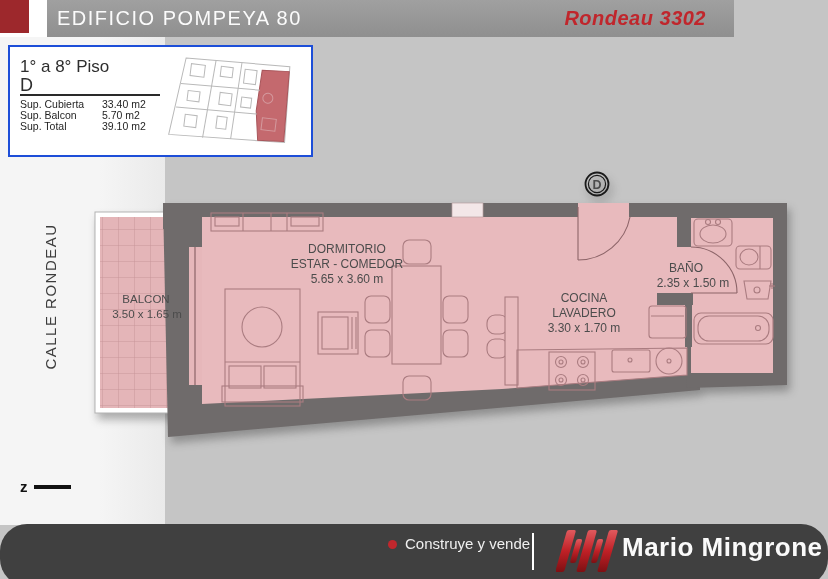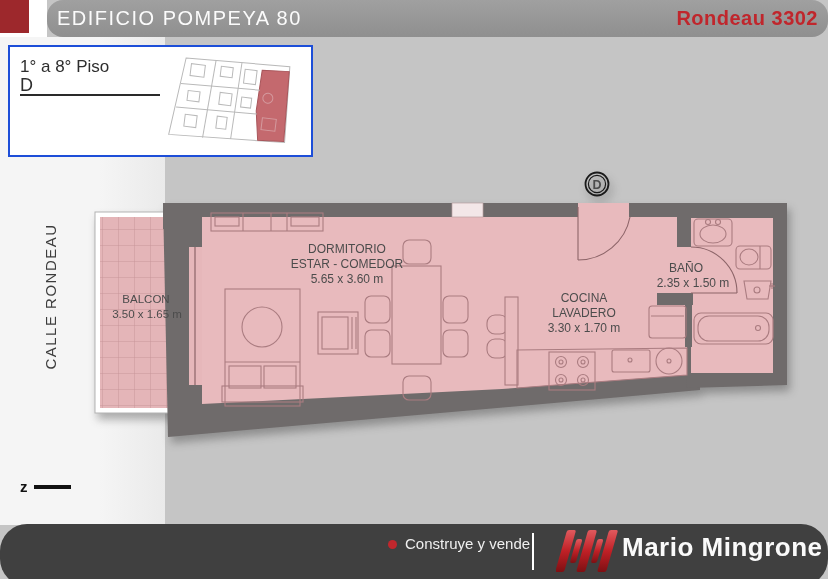--- a/index.html
+++ b/index.html
@@ -4,31 +4,30 @@
 <style>
   html,body{margin:0;padding:0;}
   body{
     width:828px;height:579px;position:relative;overflow:hidden;
     background:#c5c5c5;font-family:"Liberation Sans",sans-serif;
   }
   
   .topbar-whitegap{position:absolute;left:0;top:0;width:47px;height:37px;background:#ffffff;}
   .red-square{position:absolute;left:0;top:0;width:29px;height:33px;background:#9d282c;}
   .topbar{
-    position:absolute;left:47px;top:0;width:781px;height:37px;
+    position:absolute;left:47px;top:0;width:687px;height:37px;
     background:linear-gradient(#a0a0a0,#8f8f8f);
-    border-radius:16px;
   }
   .building-title{
     position:absolute;left:10px;top:0;line-height:37px;
     color:#fbfbfb;font-size:20px;letter-spacing:1.5px;
   }
   .unit-title{
-    position:absolute;right:10px;top:0;line-height:37px;
-    color:#c0262c;font-size:20px;font-weight:bold;letter-spacing:.5px;
+    position:absolute;right:28px;top:0;line-height:37px;
+    color:#c0262c;font-size:20px;font-weight:bold;font-style:italic;letter-spacing:.5px;
   }
   
   .left-panel{
     position:absolute;left:0;top:37px;width:165px;height:488px;
     background:linear-gradient(90deg,#f5f5f5 60%,#eaeaea);
   }
   
   .info-box{
     position:absolute;left:8px;top:45px;width:305px;height:112px;
     background:#ffffff;border:2px solid #1d4ed8;box-sizing:border-box;
@@ -74,20 +73,34 @@
   <div class="building-title">EDIFICIO POMPEYA 80</div>
   <div class="unit-title">Rondeau 3302</div>
 </div>
 
 <div class="left-panel"></div>
 
 <div class="info-box">
   <div class="info-floors">1° a 8° Piso</div>
   <div class="info-letter">D</div>
   <div class="info-underline"></div>
+  <div class="info-rows">
+    <div class="info-row">
+      <span class="lbl">Sup. Cubierta</span>
+      <span class="val">33.40 m2</span>
+    </div>
+    <div class="info-row">
+      <span class="lbl">Sup. Balcon</span>
+      <span class="val">5.70 m2</span>
+    </div>
+    <div class="info-row">
+      <span class="lbl">Sup. Total</span>
+      <span class="val">39.10 m2</span>
+    </div>
+  </div>
 
   <svg class="thumb" width="140" height="94" viewBox="0 0 140 94">
     <g transform="rotate(7 70 47)" stroke="#b9b9b9" stroke-width="1" fill="none">
       <polygon points="18,8 122,4 126,80 10,86"></polygon>
       <polygon points="95,11 122,9 125,79 99,81 94,52" fill="#c4696e" stroke="#a8565b"></polygon>
       <line x1="48" y1="7" x2="44" y2="85"></line>
       <line x1="74" y1="6" x2="72" y2="83"></line>
       <line x1="16" y1="34" x2="95" y2="31"></line>
       <line x1="14" y1="58" x2="95" y2="55"></line>
       <rect x="24" y="13" width="14" height="12"></rect>

